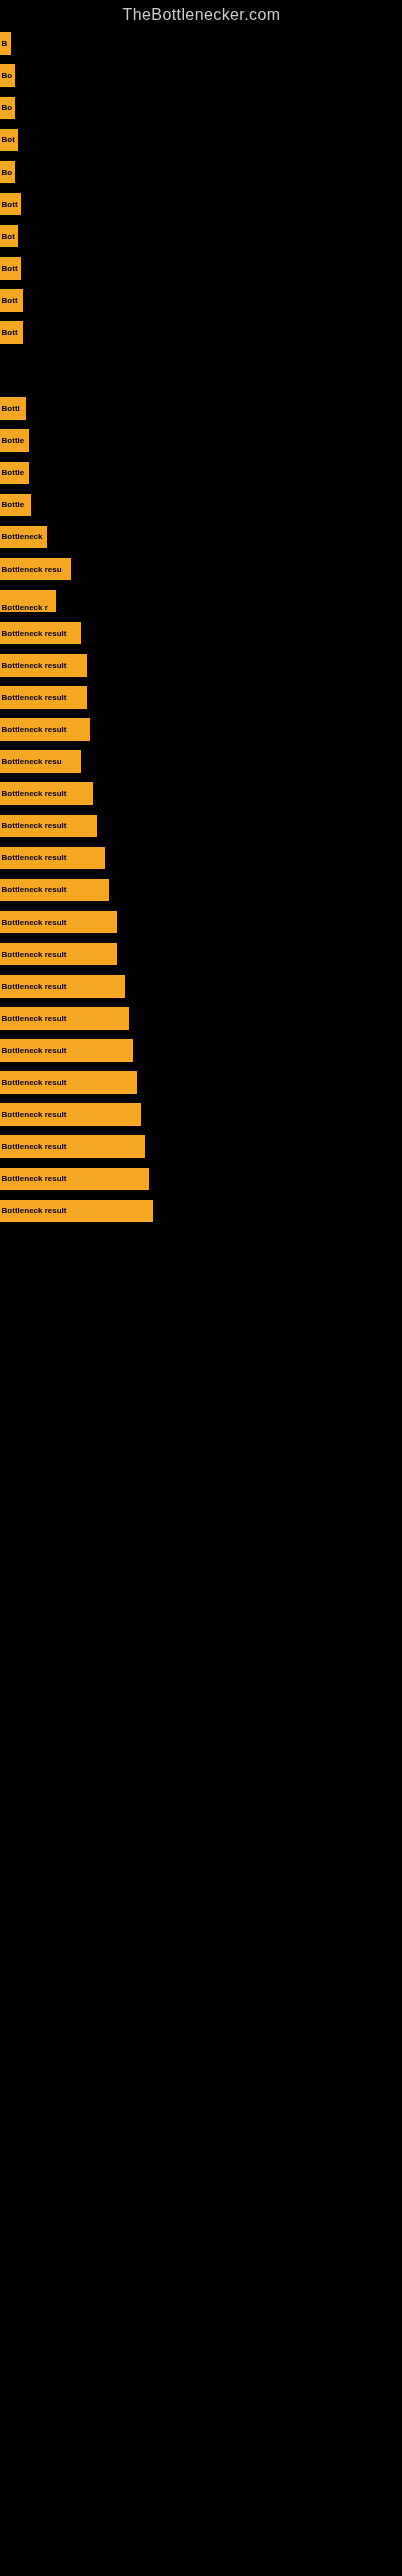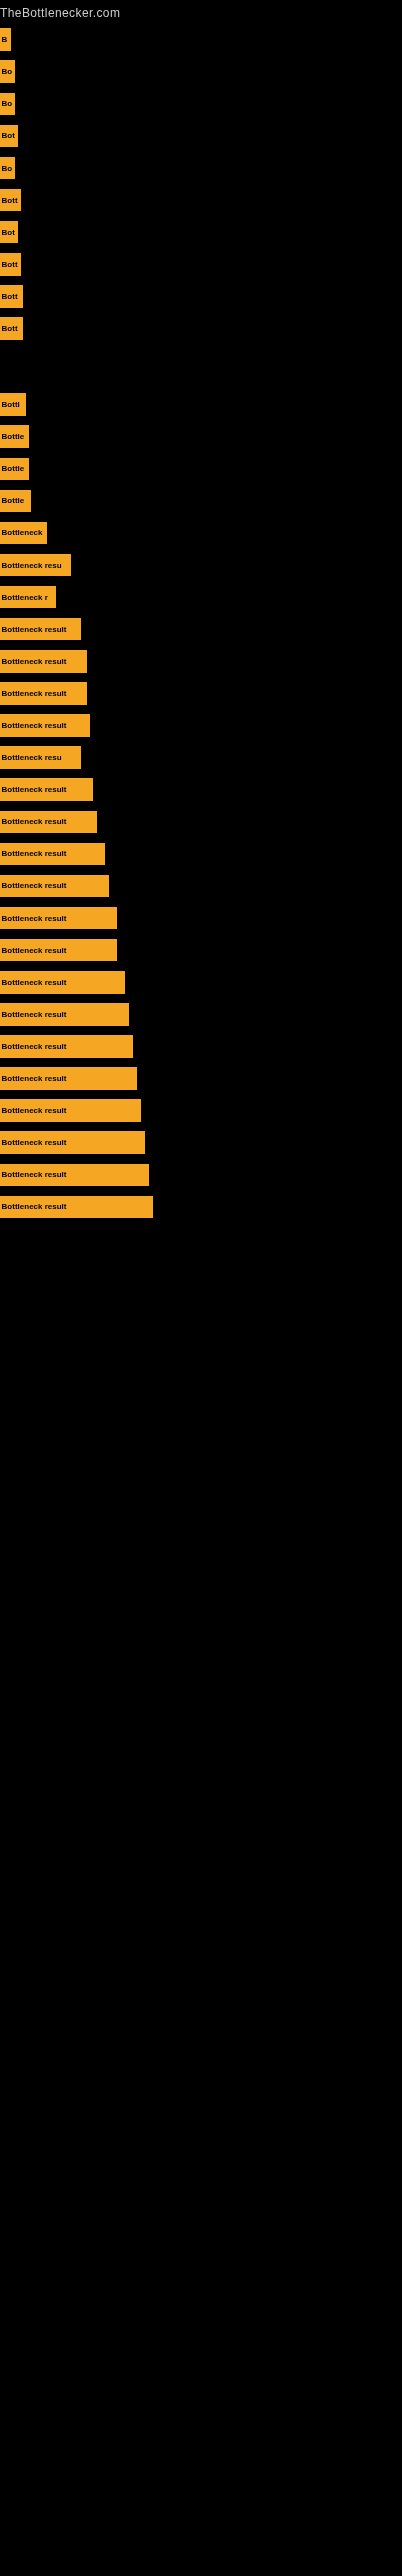--- a/index.html
+++ b/index.html
@@ -9,22 +9,22 @@
     }
     body {
       background-color: #000;
       width: 403px;
       min-height: 2576px;
       font-family: Arial, sans-serif;
       position: relative;
     }
     .site-title {
       color: #ccc;
-      font-size: 12px;
-      text-align: left;
+      font-size: 16px;
+      text-align: center;
       padding: 6.4px 0 3.2px 0;
       letter-spacing: 0.4px;
     }
     .bar-container {
       display: flex;
       align-items: center;
       margin-bottom: 0;
       padding: 4.8px 0 4.8px 0;
     }
     .bar {
@@ -124,21 +124,21 @@
       <div class="bar" style="width: 47px;">
         <span class="bar-label">Bottleneck</span>
       </div>
     </div>
     <div class="bar-container">
       <div class="bar" style="width: 71px;">
         <span class="bar-label">Bottleneck resu</span>
       </div>
     </div>
     <div class="bar-container">
-      <div class="bar" style="width: 56px;">
+      <div class="bar" style="width: 56px; align-items: flex-end;">
         <span class="bar-label">Bottleneck r</span>
       </div>
     </div>
     <div class="bar-container">
       <div class="bar" style="width: 81px;">
         <span class="bar-label">Bottleneck result</span>
       </div>
     </div>
     <div class="bar-container">
       <div class="bar" style="width: 87px;">

